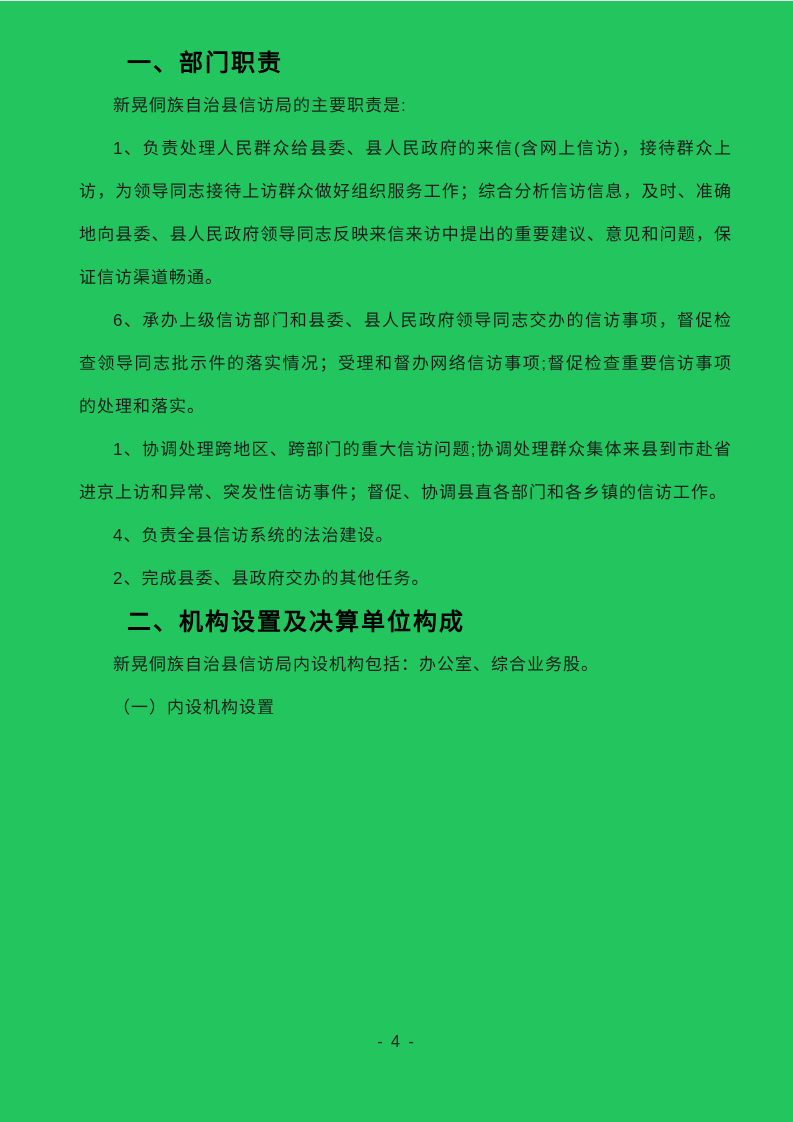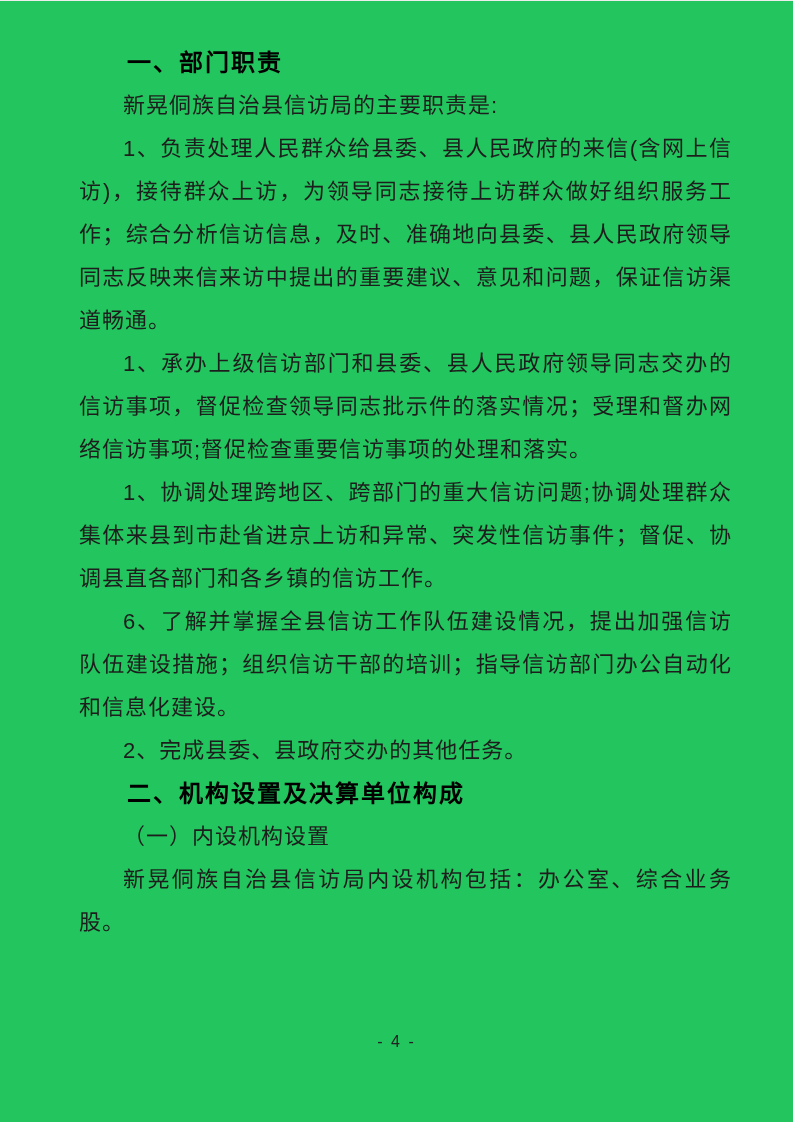--- a/index.html
+++ b/index.html
@@ -20,21 +20,21 @@
   }
   .content {
     position: absolute;
     left: 79px;
     top: 40px;
     width: 653px;
   }
   .content p {
     margin: 0;
     padding: 0;
-    font-size: 22px;
+    font-size: 17px;
     line-height: 43px;
     letter-spacing: 1px;
     color: #1d1d1d;
     text-align: justify;
     text-indent: 2em;
     word-break: break-all;
   }
   .content p.heading {
     font-weight: bold;
     color: #000000;
@@ -54,22 +54,22 @@
   }
 </style>
 </head>
 <body>
 
 <div class="page">
   <div class="content">
     <p class="heading">一、部门职责</p>
     <p>新晃侗族自治县信访局的主要职责是:</p>
     <p>1、负责处理人民群众给县委、县人民政府的来信(含网上信访)，接待群众上访，为领导同志接待上访群众做好组织服务工作；综合分析信访信息，及时、准确地向县委、县人民政府领导同志反映来信来访中提出的重要建议、意见和问题，保证信访渠道畅通。</p>
-    <p>1、承办上级信访部门和县委、县人民政府领导同志交办的信访事项，督促检查领导同志批示件的落实情况；受理和督办网络信访事项;督促检查重要信访事项的处理和落实。</p>
+    <p>6、承办上级信访部门和县委、县人民政府领导同志交办的信访事项，督促检查领导同志批示件的落实情况；受理和督办网络信访事项;督促检查重要信访事项的处理和落实。</p>
     <p>1、协调处理跨地区、跨部门的重大信访问题;协调处理群众集体来县到市赴省进京上访和异常、突发性信访事件；督促、协调县直各部门和各乡镇的信访工作。</p>
-    <p>6、了解并掌握全县信访工作队伍建设情况，提出加强信访队伍建设措施；组织信访干部的培训；指导信访部门办公自动化和信息化建设。</p>
+    <p>4、负责全县信访系统的法治建设。</p>
     <p>2、完成县委、县政府交办的其他任务。</p>
     <p class="heading">二、机构设置及决算单位构成</p>
+    <p>新晃侗族自治县信访局内设机构包括：办公室、综合业务股。</p>
     <p>（一）内设机构设置</p>
-    <p>新晃侗族自治县信访局内设机构包括：办公室、综合业务股。</p>
   </div>
   <div class="page-number">- 4 -</div>
 </div>
 
 </body></html>

